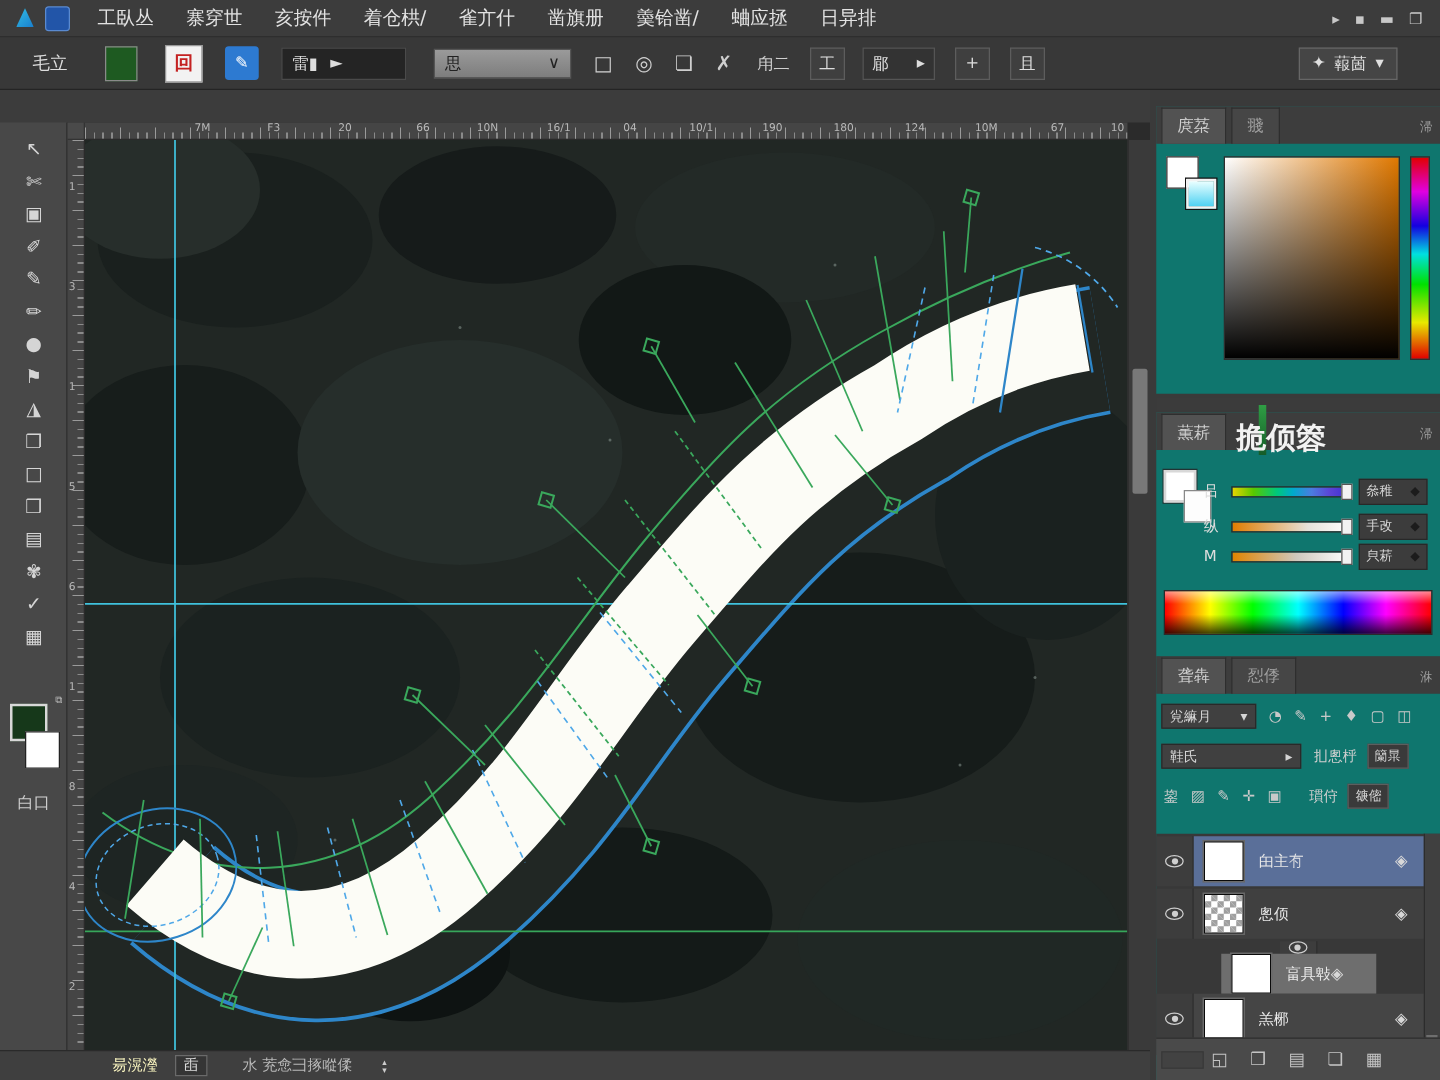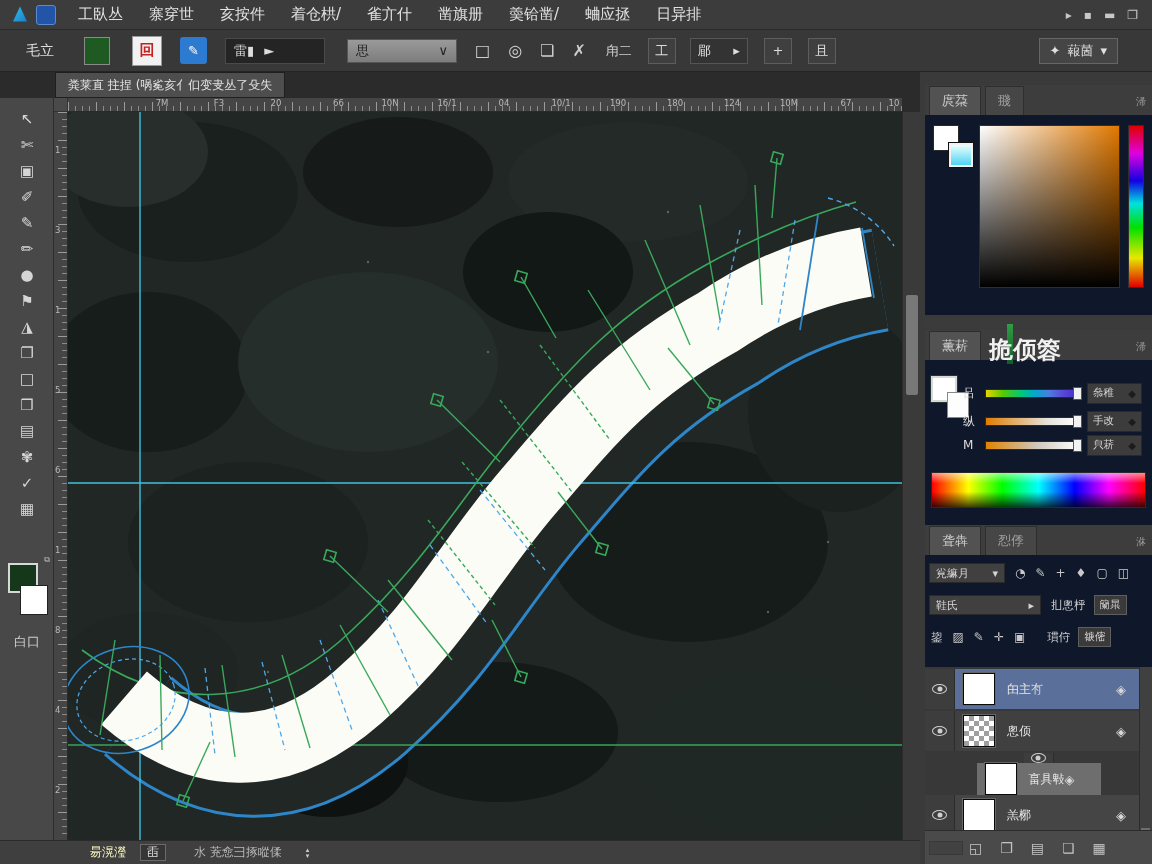--- a/index.html
+++ b/index.html
@@ -59,21 +59,21 @@
 
   
   #statusbar{position:absolute;left:0px;top:840px;width:920px;height:24px;background:#3f3f3f;border-top:1px solid #2a2a2a;display:flex;align-items:center;font-size:12px;}
   .st-left{margin-left:90px;color:#fef9c3;}
   .st-box{margin-left:14px;height:17px;border:1px solid #6a6a6a;background:#353535;display:flex;align-items:center;padding:0 6px;color:#ddd;}
   .st-hint{margin-left:28px;color:#b9b9b9;}
   .st-scroll{margin-left:24px;display:flex;flex-direction:column;line-height:6px;font-size:7px;color:#ccc;}
 
   
   #rightcol{position:absolute;left:920px;top:72px;width:232px;height:792px;background:#3a3a3a;}
-  .panel{position:absolute;left:5px;width:227px;background:#0f172a;}
+  .panel{position:absolute;left:5px;width:227px;background:#0f766e;}
   .ptabs{height:30px;background:#3d3d3d;display:flex;align-items:flex-end;font-size:13px;color:#cfcfcf;}
   .ptab{padding:5px 12px;background:#525252;border:1px solid #2e2e2e;border-bottom:none;margin-left:4px;white-space:nowrap;}
   .ptab.inactive{background:#464646;color:#9f9f9f;}
   .pmenu{margin-left:auto;margin-right:6px;font-size:10px;color:#9f9f9f;padding-bottom:6px;}
 
   
   #colorpanel{top:13px;height:230px;}
   .cswatches{position:absolute;left:8px;top:40px;width:44px;height:46px;}
   .csw1{position:absolute;left:0;top:0;width:26px;height:26px;background:#fff;border:1px solid #2a2a2a;}
   .csw2{position:absolute;left:16px;top:18px;width:24px;height:24px;background:linear-gradient(#eaffff,#4fd2f2);border:2px solid #f2f2f2;box-shadow:0 0 0 1px #111;}
@@ -172,25 +172,20 @@
     </div>
     <div class="ob-btn">+</div>
     <div class="ob-btn">且</div>
     <div class="ob-right">
       <span>✦</span>
       <span>蕔䓢</span>
       <span>▾</span>
     </div>
   </div>
 
-  <div id="tabbar">
-    <div class="doctab">
-      <span>粪莱直 拄捏 (㖞㝹亥亻㐰变叏丛了殳失</span>
-    </div>
-  </div>
 
   <div id="toolbar">
     <div style="position:absolute;left:0;top:8px;width:54px;">
       <div class="tool">↖</div>
       <div class="tool">✄</div>
       <div class="tool">▣</div>
       <div class="tool">✐</div>
       <div class="tool">✎</div>
       <div class="tool">✏</div>
       <div class="tool">●</div>

